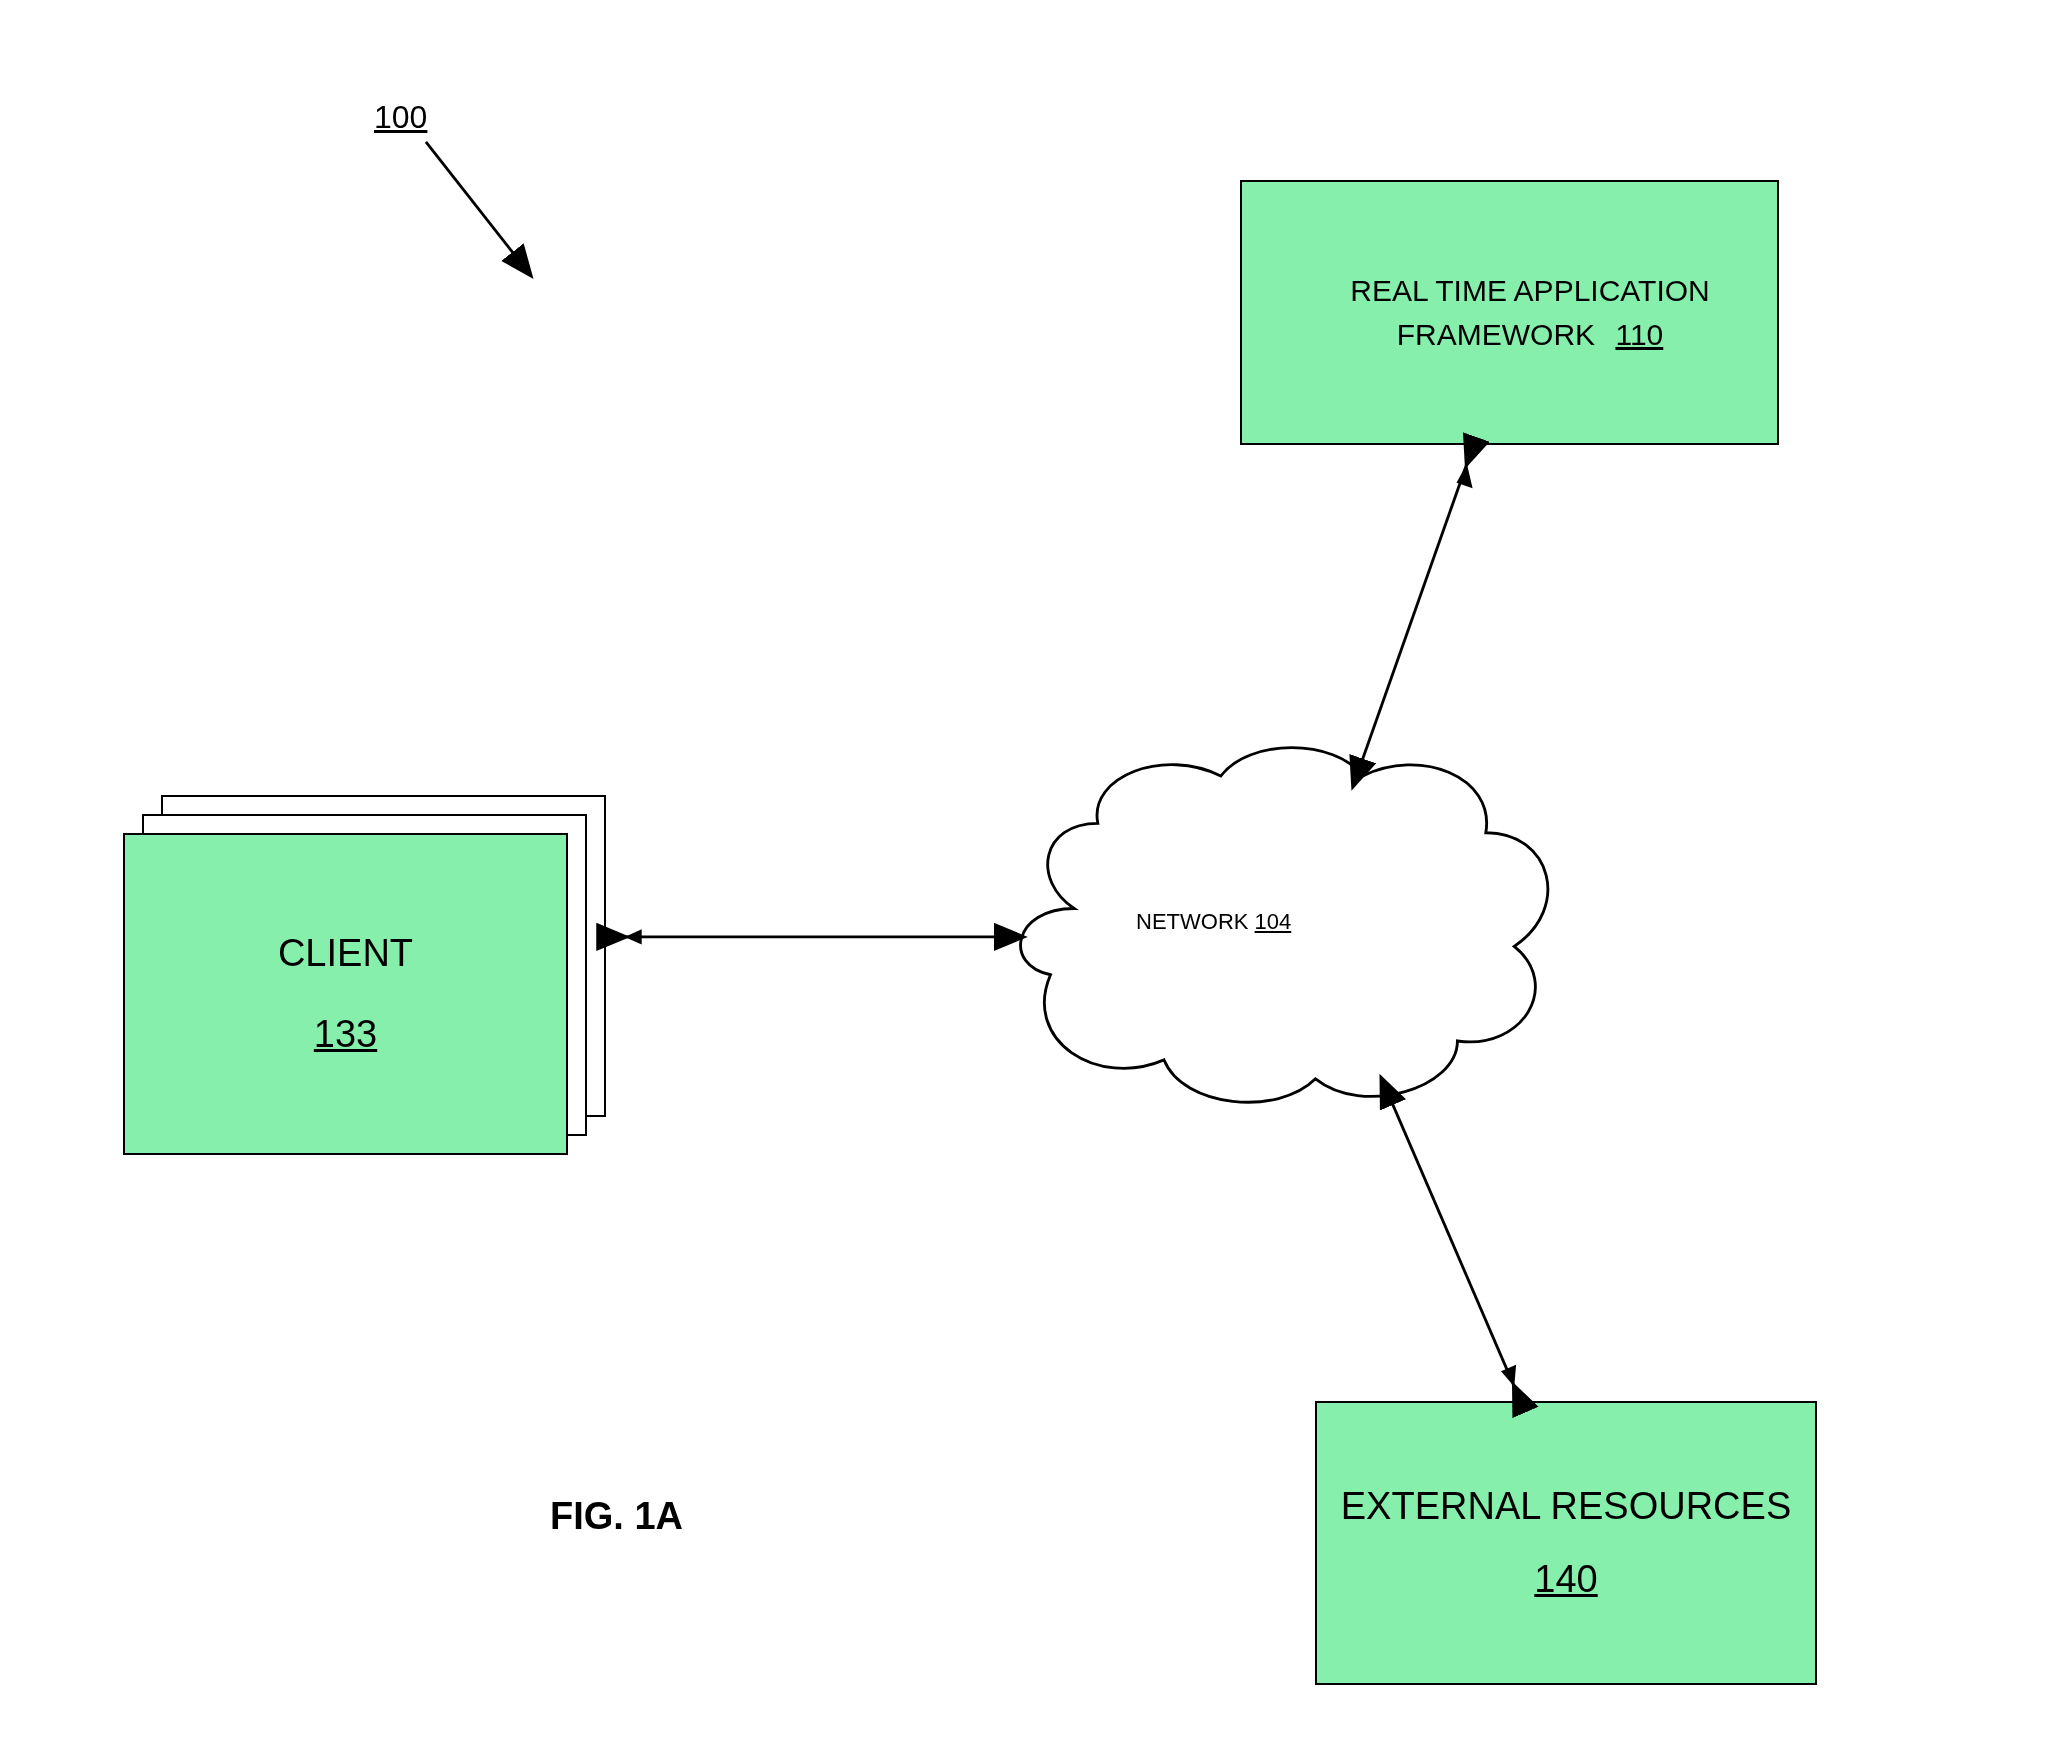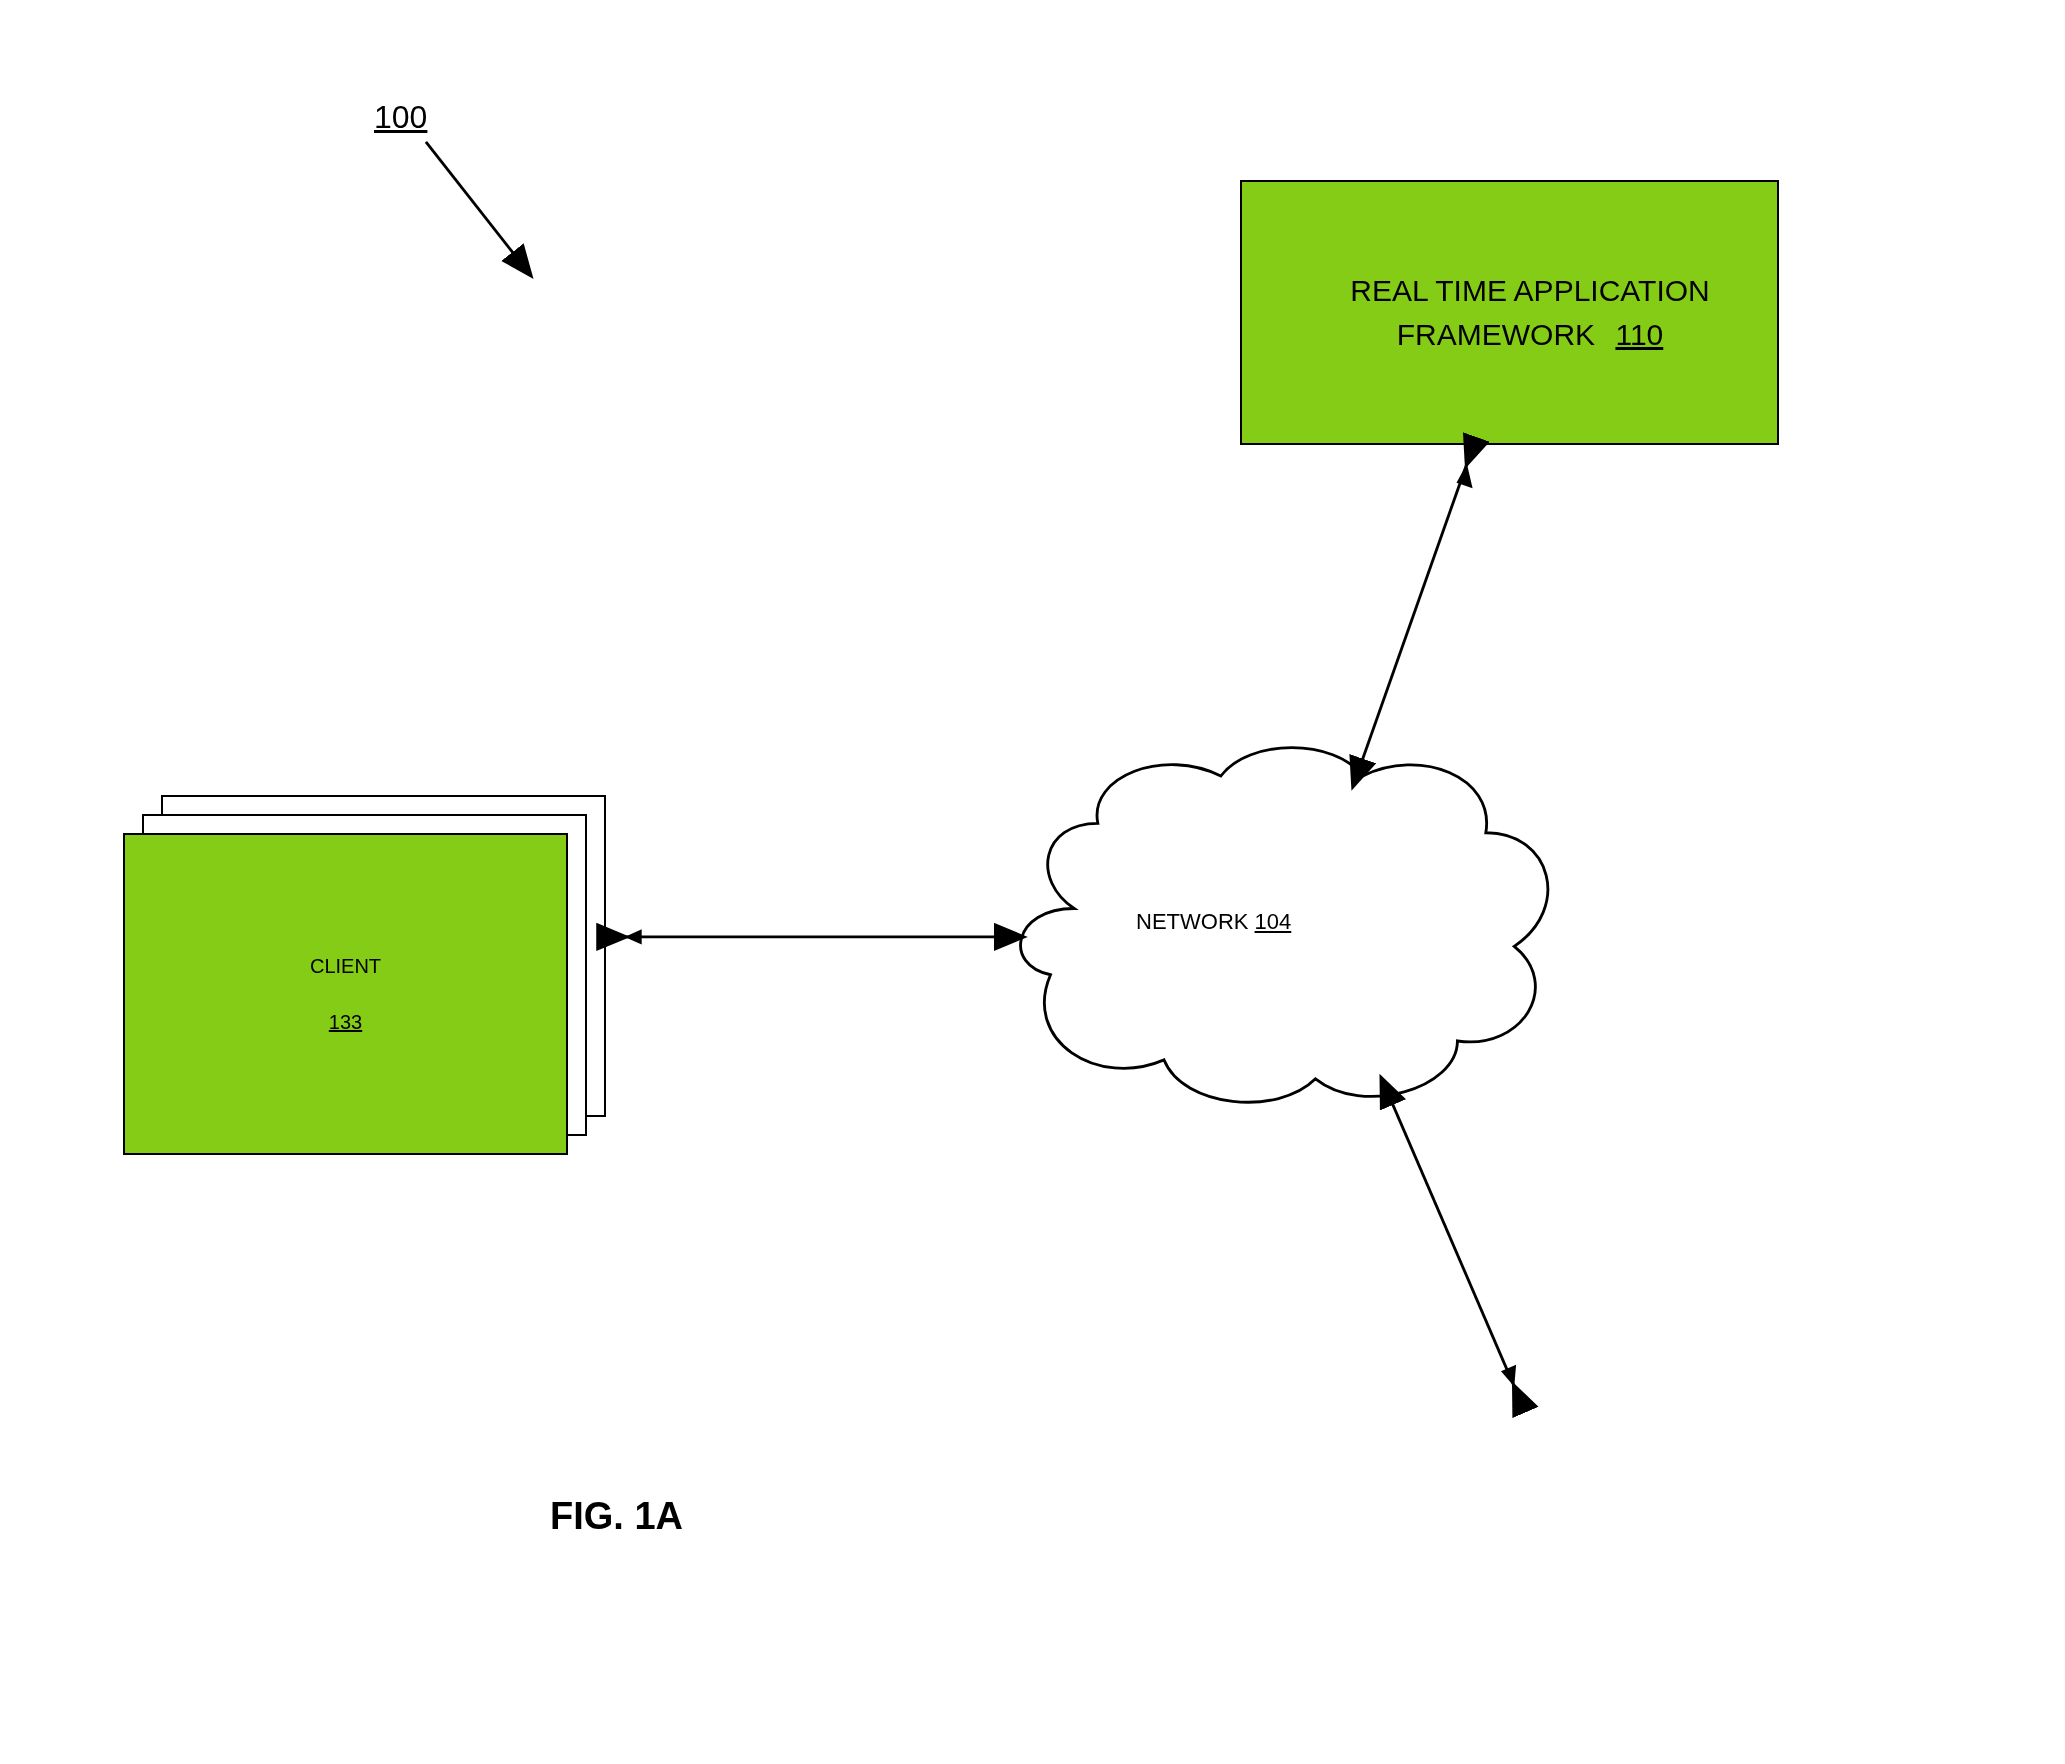--- a/index.html
+++ b/index.html
@@ -18,27 +18,27 @@
       width: 2066px;
       height: 1532px;
     }
     .ref-label {
       position: absolute;
       font-size: 32px;
       text-decoration: underline;
     }
     .box {
       position: absolute;
-      background: #84cc16;
+      background: #86efac;
       border: 2.8px solid #000;
       display: flex;
       flex-direction: column;
       align-items: center;
       justify-content: center;
-      font-size: 20px;
+      font-size: 38px;
       text-align: center;
       line-height: 1.4;
     }
     .box .num { text-decoration: underline; }
     .stack-rect {
       position: absolute;
       background: #fff;
       border: 2.8px solid #000;
     }
     .fig-label {
@@ -100,20 +100,24 @@
   </style>
 
   <div class="stack-rect" style="left:161px; top:795px; width:445px; height:322px;" data-name="client-stack-back"></div>
   <div class="stack-rect" style="left:142px; top:814px; width:445px; height:322px;" data-name="client-stack-mid"></div>
   <div class="box" style="left:123px; top:833px; width:445px; height:322px;" data-name="node-client">
     <div data-name="client-label">CLIENT</div>
     <div style="height:28px;"></div>
     <div class="num" data-name="client-number">133</div>
   </div>
 
+  <div class="box" style="left:1315px; top:1401px; width:502px; height:284px;" data-name="node-external">
+    <div data-name="external-label">EXTERNAL RESOURCES</div>
+    <div class="num" style="margin-top:19px;" data-name="external-number">140</div>
+  </div>
 
   <svg class="overlay" data-name="cloud-svg" viewBox="0 0 2183 1864" width="2066" height="1764">
     <path data-name="node-network-cloud" d="M 1135 960
              C 1090 930, 1100 870, 1160 870
              C 1150 820, 1230 790, 1290 820
              C 1320 780, 1410 780, 1440 820
              C 1500 790, 1580 820, 1570 880
              C 1640 880, 1660 960, 1600 1000
              C 1650 1040, 1610 1110, 1540 1100
              C 1540 1150, 1440 1180, 1390 1140

